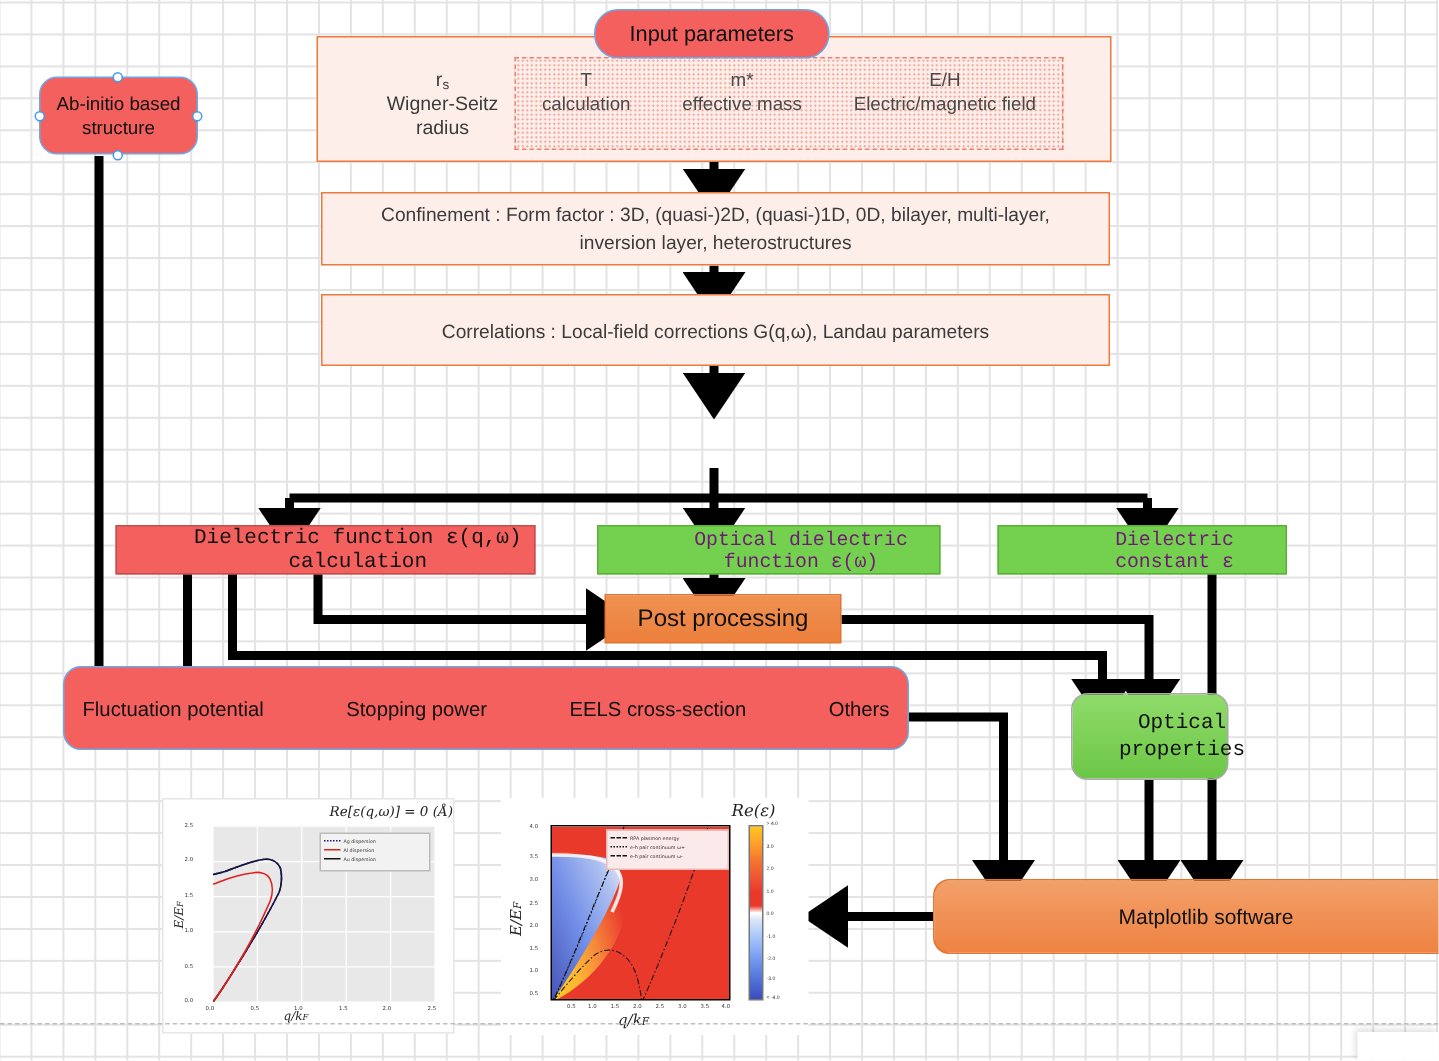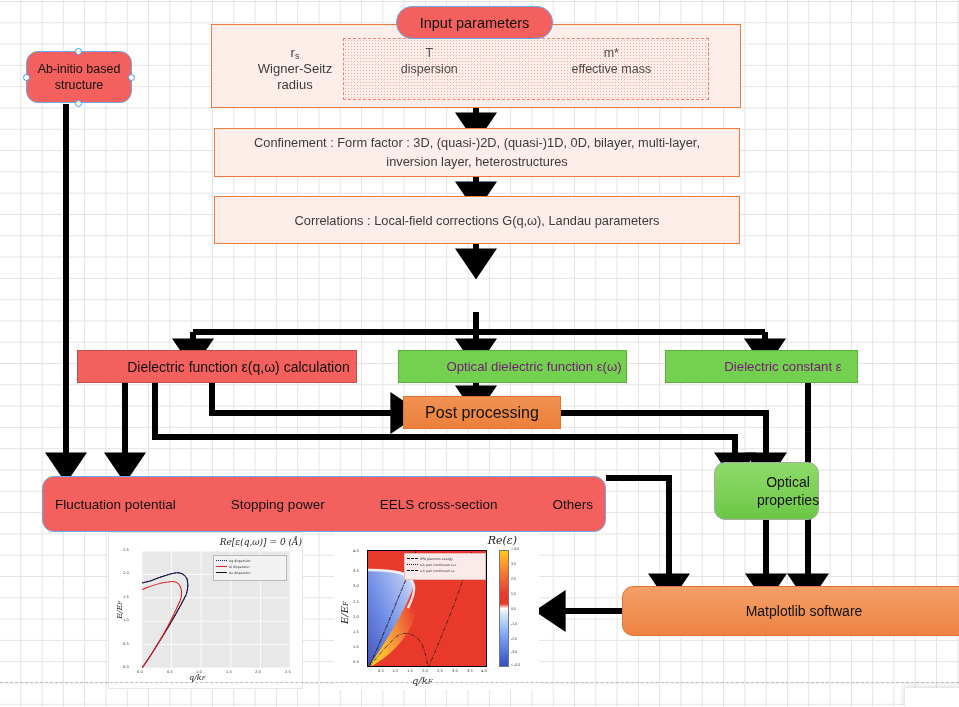--- a/index.html
+++ b/index.html
@@ -53,21 +53,21 @@
   }
   .orange-sq{
     background:linear-gradient(#f09253,#ec7f3c);
     border:1px solid #e07433;color:#111;
   }
   .orange-round{
     background:linear-gradient(#f3a06a,#ee8242);
     border:1px solid #e07433;border-radius:11px;color:#111;
   }
 
-  .serif{font-family:Liberation Sans, sans-serif;padding-left:43px;}
+  .serif{font-family:Liberation Mono, monospace;padding-left:43px;}
 
   
   .hdl{position:absolute;width:7px;height:7px;border-radius:50%;
        background:#ffffff;border:1.5px solid #3e9bec;box-sizing:border-box;}
 
   
   .param-box{
     position:absolute;box-sizing:border-box;
     border:1px dashed #ef7f6e;
     background-image:radial-gradient(#f3a79a 0.6px, transparent 0.7px);
@@ -160,25 +160,29 @@
         <span style="font-size:9px;position:relative;top:2px;">s</span>
     </div>
     <div>Wigner-Seitz</div>
     <div>radius</div>
   </div>
 
   <div class="param-box" style="left:343px;top:38px;width:366px;height:62px;">
     <div class="param-grid">
       <div class="param-col">
         <span class="param-sym">T</span>
-        <span class="param-lbl">dispersion</span>
+        <span class="param-lbl">calculation</span>
       </div>
       <div class="param-col">
         <span class="param-sym">m*</span>
         <span class="param-lbl">effective mass</span>
+      </div>
+      <div class="param-col">
+        <span class="param-sym">E/H</span>
+        <span class="param-lbl">Electric/magnetic field</span>
       </div>
     </div>
   </div>
 
   <div class="box red-round" style="left:396px;top:6px;width:157px;height:33px;font-size:14.5px;border-radius:16px;">Input parameters</div>
 
   <div class="box red-round" style="left:26px;top:51px;width:106px;height:52px;font-size:12.5px;
               flex-direction:column;line-height:1.3;">
     <div>Ab-initio based</div>
     <div>structure</div>
@@ -195,21 +199,21 @@
 
 
   <div class="box red-sq serif" style="left:77px;top:350px;width:280px;height:33px;font-size:14px;">Dielectric  function  ε(q,ω)  calculation</div>
 
   <div class="box green-sq serif" style="left:398px;top:350px;width:229px;height:33px;font-size:13.2px;">Optical  dielectric  function  ε(ω)</div>
 
   <div class="box green-sq serif" style="left:665px;top:350px;width:193px;height:33px;font-size:13.2px;">Dielectric  constant  ε</div>
 
   <div class="box orange-sq" style="left:403px;top:396px;width:158px;height:33px;font-size:16px;">Post processing</div>
 
-  <div class="box red-round" style="left:42px;top:476px;width:564px;height:56px;align-items:center;">
+  <div class="box red-round" style="left:42px;top:444px;width:564px;height:56px;align-items:center;">
     <div style="display:flex;width:100%;justify-content:space-between;padding:0 12px;box-sizing:border-box;font-size:13.5px;">
       <span>Fluctuation potential</span>
       <span>Stopping power</span>
       <span>EELS cross-section</span>
       <span>Others</span>
     </div>
   </div>
 
   <div class="box green-round serif" style="left:714px;top:462px;width:105px;height:58px;font-size:14px;
               flex-direction:column;line-height:1.3;">

